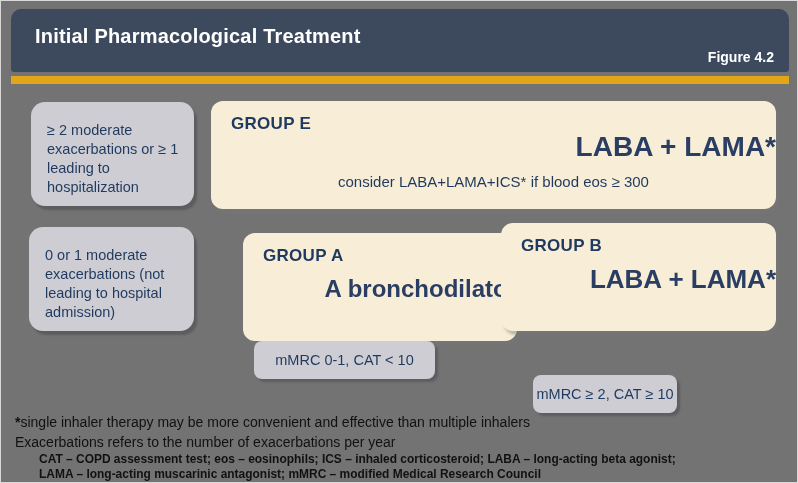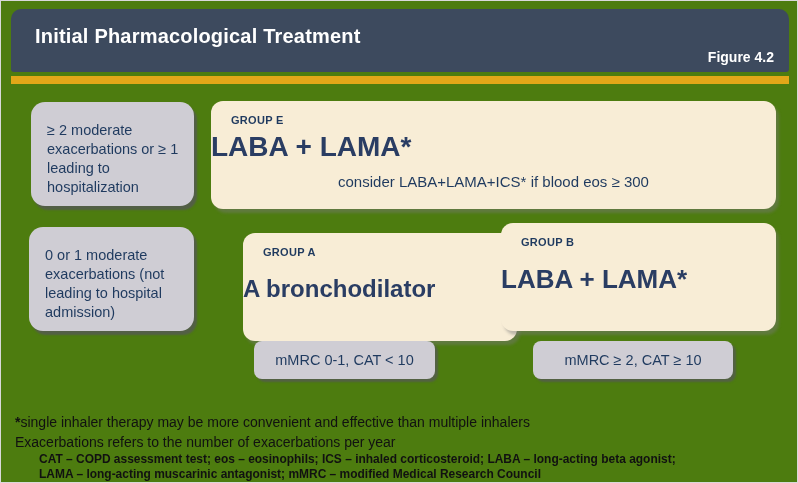--- a/index.html
+++ b/index.html
@@ -6,21 +6,21 @@
     margin: 0;
     padding: 0;
     background: #ffffff;
     font-family: "Liberation Sans", "DejaVu Sans", sans-serif;
   }
   .figure {
     position: relative;
     width: 798px;
     height: 483px;
     box-sizing: border-box;
-    background: #4d7c0f;
+    background: #737373;
     border: 1px solid #d9d9d9;
     overflow: hidden;
   }
   
   .header {
     position: absolute;
     left: 10px; top: 8px;
     width: 778px; height: 63px;
     background: #3d4a5e;
     border-radius: 10px 10px 3px 3px;
@@ -69,28 +69,28 @@
     border-radius: 12px;
     box-shadow: 3px 4px 3px rgba(120, 120, 120, 0.45);
     color: #1f3a5f;
   }
   .group-e { left: 210px; top: 100px; width: 565px; height: 108px; }
   .group-a { left: 211px; top: 232px; width: 274px; height: 108px; margin-left: 31px; }
   .group-b { left: 500px; top: 222px; width: 275px; height: 108px; }
   .group-label {
     position: absolute;
     left: 20px; top: 13px;
-    font-size: 11px;
+    font-size: 17px;
     font-weight: bold;
     letter-spacing: 0.3px;
   }
   .treatment {
     position: absolute;
     left: 0; width: 100%;
-    text-align: left;
+    text-align: right;
     font-weight: bold;
     color: #2a3d63;
   }
   .group-e .treatment { top: 30px; font-size: 28px; }
   .group-a .treatment { top: 42px; font-size: 24px; }
   .group-b .treatment { top: 41px; font-size: 26px; }
   .group-note {
     position: absolute;
     left: 0; top: 72px;
     width: 100%;
@@ -107,21 +107,21 @@
     background: #cfcdd4;
     border-radius: 8px;
     box-shadow: 3px 3px 2px rgba(85, 85, 90, 0.7);
     color: #1f3a5f;
     font-size: 14.5px;
     display: flex;
     align-items: center;
     justify-content: center;
   }
   .pill-left  { left: 253px; width: 181px; }
-  .pill-right { left: 532px; width: 200px; }
+  .pill-right { left: 532px; width: 144px; margin-top: 34px; }
   
   .footnotes {
     position: absolute;
     left: 14px; top: 411px;
     width: 772px;
     color: #111111;
   }
   .fn-line1, .fn-line2 {
     font-size: 14px;
     line-height: 20px;

